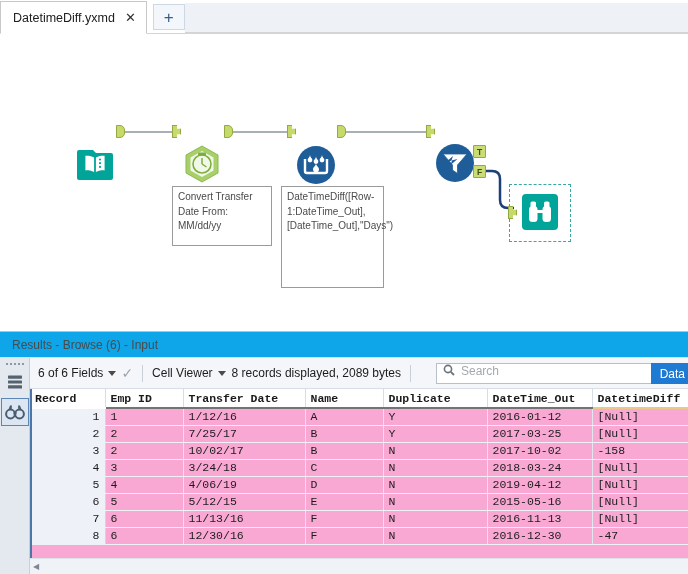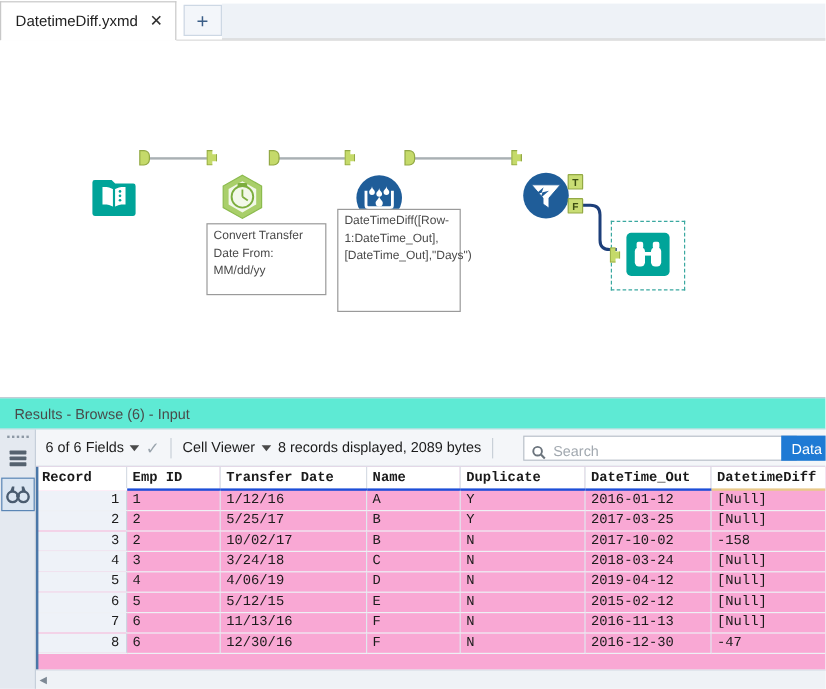--- a/index.html
+++ b/index.html
@@ -70,35 +70,35 @@
     position: absolute; border: 1px dashed #3aa8a0; background: transparent;
   }
 
   
   .results {
     position: absolute; left: 0; top: 331px; width: 688px; height: 243px;
     background: #eef1f6; border-top: 1px solid #b9c2cc;
   }
   .results-title {
     height: 26px; display: flex; align-items: center; padding-left: 12px;
-    font-size: 12px; color: #4a4a4a; background: #5eead4;
+    font-size: 12px; color: #4a4a4a; background: #0ea5e9;
     border-bottom: 1px solid #d8dee6;
   }
   .results-toolbar {
     position: absolute; left: 30px; top: 26px; width: 658px; height: 31px;
     display: flex; align-items: center; background: #f4f6f9;
     border-bottom: 1px solid #d8dee6; padding-left: 8px; gap: 0;
   }
   .tb-item { font-size: 12px; color: #1c1c1c; display: flex; align-items: center; gap: 5px; }
   .caret { width: 0; height: 0; border-left: 4px solid transparent; border-right: 4px solid transparent; border-top: 5px solid #4a4a4a; cursor: pointer; }
   .check { color: #9aa4ad; font-size: 14px; }
   .tb-sep { width: 1px; height: 17px; background: #c9d0d8; margin: 0 9px; }
   .searchbox {
     width: 228px; height: 21px; background: #ffffff; border: 1px solid #b7bfc8;
-    display: flex; align-items: flex-end; padding: 0 6px; gap: 6px; margin-left: 16px;
+    display: flex; align-items: flex-start; padding: 0 6px; gap: 6px; margin-left: 16px;
   }
   .search-ph { font-size: 12px; color: #a2a9b0; }
   .data-btn {
     position: absolute; right: -6px; top: 5px; height: 21px;
     background: #1f7ad4; color: #ffffff; font-size: 12px;
     display: flex; align-items: center; padding: 0 9px; cursor: pointer;
   }
 
   .side-rail {
     position: absolute; left: 0; top: 26px; width: 30px; height: 217px;
@@ -114,21 +114,21 @@
 
   
   .grid-wrap {
     position: absolute; left: 30px; top: 57px; width: 658px; height: 170px;
     background: #f9a8d4; overflow: hidden; font-family: Liberation Mono, monospace;
   }
   table.grid { border-collapse: collapse; width: 100%; table-layout: fixed; }
   table.grid th {
     font-size: 11.5px; color: #1a1a1a; text-align: left; font-weight: bold;
     height: 19px; padding: 0 0 0 5px; background: #ffffff;
-    border-right: 1px solid #d7dde5; border-bottom: 2px solid #1d4ed8;
+    border-right: 1px solid #d7dde5; border-bottom: 2px solid #737373;
     white-space: nowrap;
   }
   table.grid th.rec { text-align: left; border-bottom: 2px solid #ffffff; }
   table.grid th.tan { border-bottom: 2px solid #e8c98a; }
   table.grid td {
     font-size: 11.5px; color: #1c1c1c; height: 17px; padding: 0 0 0 5px;
     border-right: 1px solid #e2e7ee; border-bottom: 1px solid #eef1f5;
     white-space: nowrap; overflow: hidden;
   }
   table.grid td.num { text-align: right; padding: 0 5px 0 0; color: #1c1c1c; }
@@ -203,21 +203,21 @@
         <path d="M10 15 v12 a2 2 0 0 0 2 2 h18 a2 2 0 0 0 2 -2 v-12" fill="none" stroke="#ffffff" stroke-width="2.4"></path>
         <path d="M15 11 c0 2.6 -2.4 3.2 -2.4 5 a2.4 2.4 0 0 0 4.8 0 c0 -1.8 -2.4 -2.4 -2.4 -5 z" fill="#ffffff"></path>
         <path d="M21 12.5 c0 2.6 -2.4 3.2 -2.4 5 a2.4 2.4 0 0 0 4.8 0 c0 -1.8 -2.4 -2.4 -2.4 -5 z" fill="#ffffff"></path>
         <path d="M27 11 c0 2.6 -2.4 3.2 -2.4 5 a2.4 2.4 0 0 0 4.8 0 c0 -1.8 -2.4 -2.4 -2.4 -5 z" fill="#ffffff"></path>
         <path d="M21 19 c0 3.2 -3 4 -3 6.2 a3 3 0 0 0 6 0 c0 -2.2 -3 -3 -3 -6.2 z" fill="#ffffff"></path>
       </svg>
     </div>
     <div class="anchor in" style="left:287px; top:91px;"></div>
     <div class="anchor out" style="left:337px; top:91px;"></div>
 
-    <div class="ann" style="left:281px; top:140px; width:103px; height:86px;">DateTimeDiff([Row-1:DateTime_Out], [DateTime_Out],"Days")</div>
+    <div class="ann" style="left:281px; top:152px; width:103px; height:102px;">DateTimeDiff([Row-1:DateTime_Out], [DateTime_Out],"Days")</div>
 
     <div class="tool" style="left:434px; top:108px; width:42px; height:42px;">
       <svg width="42" height="42" viewBox="0 0 42 42">
         <circle cx="21" cy="21" r="19" fill="#1f5d99"></circle>
         <path d="M9 12 h24 l-9.5 11 v8.5 l-5 -3.5 v-5 z" fill="#ffffff"></path>
         <path d="M9 12 h24 l-9.5 11 v8.5 l-5 -3.5 v-5 z" fill="none" stroke="#1f5d99" stroke-width="0.8"></path>
         <path d="M12 20 l7 -6 l-1.5 4.5 l6 -1.5 l-7 6 l1.5 -4.5 z" fill="#1f5d99"></path>
       </svg>
     </div>
     <div class="anchor in" style="left:426px; top:91px;"></div>
@@ -320,21 +320,21 @@
               <td>1</td>
               <td>1/12/16</td>
               <td>A</td>
               <td>Y</td>
               <td>2016-01-12</td>
               <td class="null">[Null]</td>
             </tr>
             <tr>
               <td class="num">2</td>
               <td>2</td>
-              <td>5/25/17</td>
+              <td>7/25/17</td>
               <td>B</td>
               <td>Y</td>
               <td>2017-03-25</td>
               <td class="null">[Null]</td>
             </tr>
             <tr>
               <td class="num">3</td>
               <td>2</td>
               <td>10/02/17</td>
               <td>B</td>
@@ -359,21 +359,21 @@
               <td>N</td>
               <td>2019-04-12</td>
               <td class="null">[Null]</td>
             </tr>
             <tr>
               <td class="num">6</td>
               <td>5</td>
               <td>5/12/15</td>
               <td>E</td>
               <td>N</td>
-              <td>2015-02-12</td>
+              <td>2015-05-16</td>
               <td class="null">[Null]</td>
             </tr>
             <tr>
               <td class="num">7</td>
               <td>6</td>
               <td>11/13/16</td>
               <td>F</td>
               <td>N</td>
               <td>2016-11-13</td>
               <td class="null">[Null]</td>

